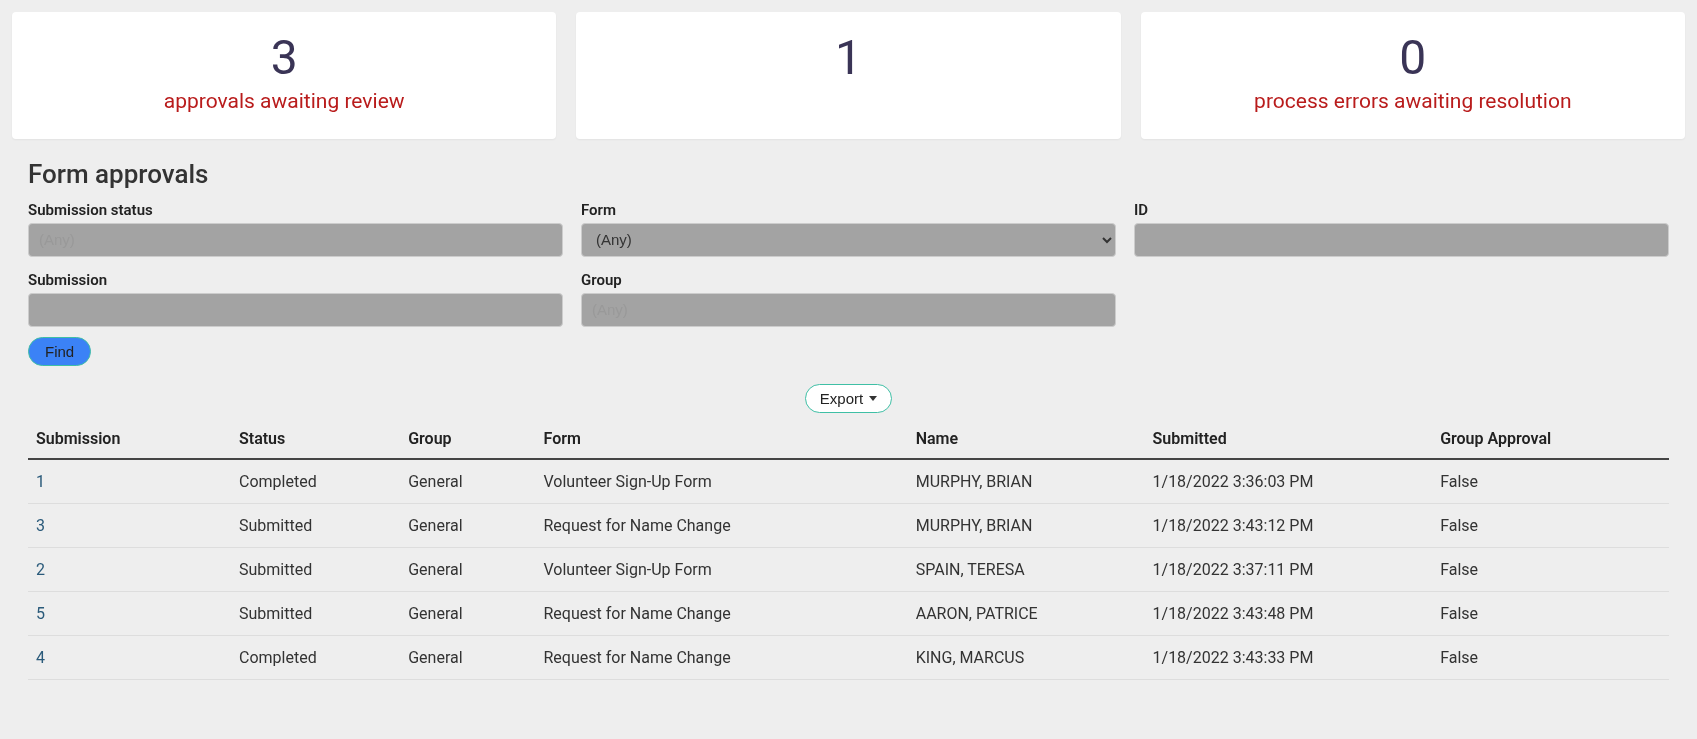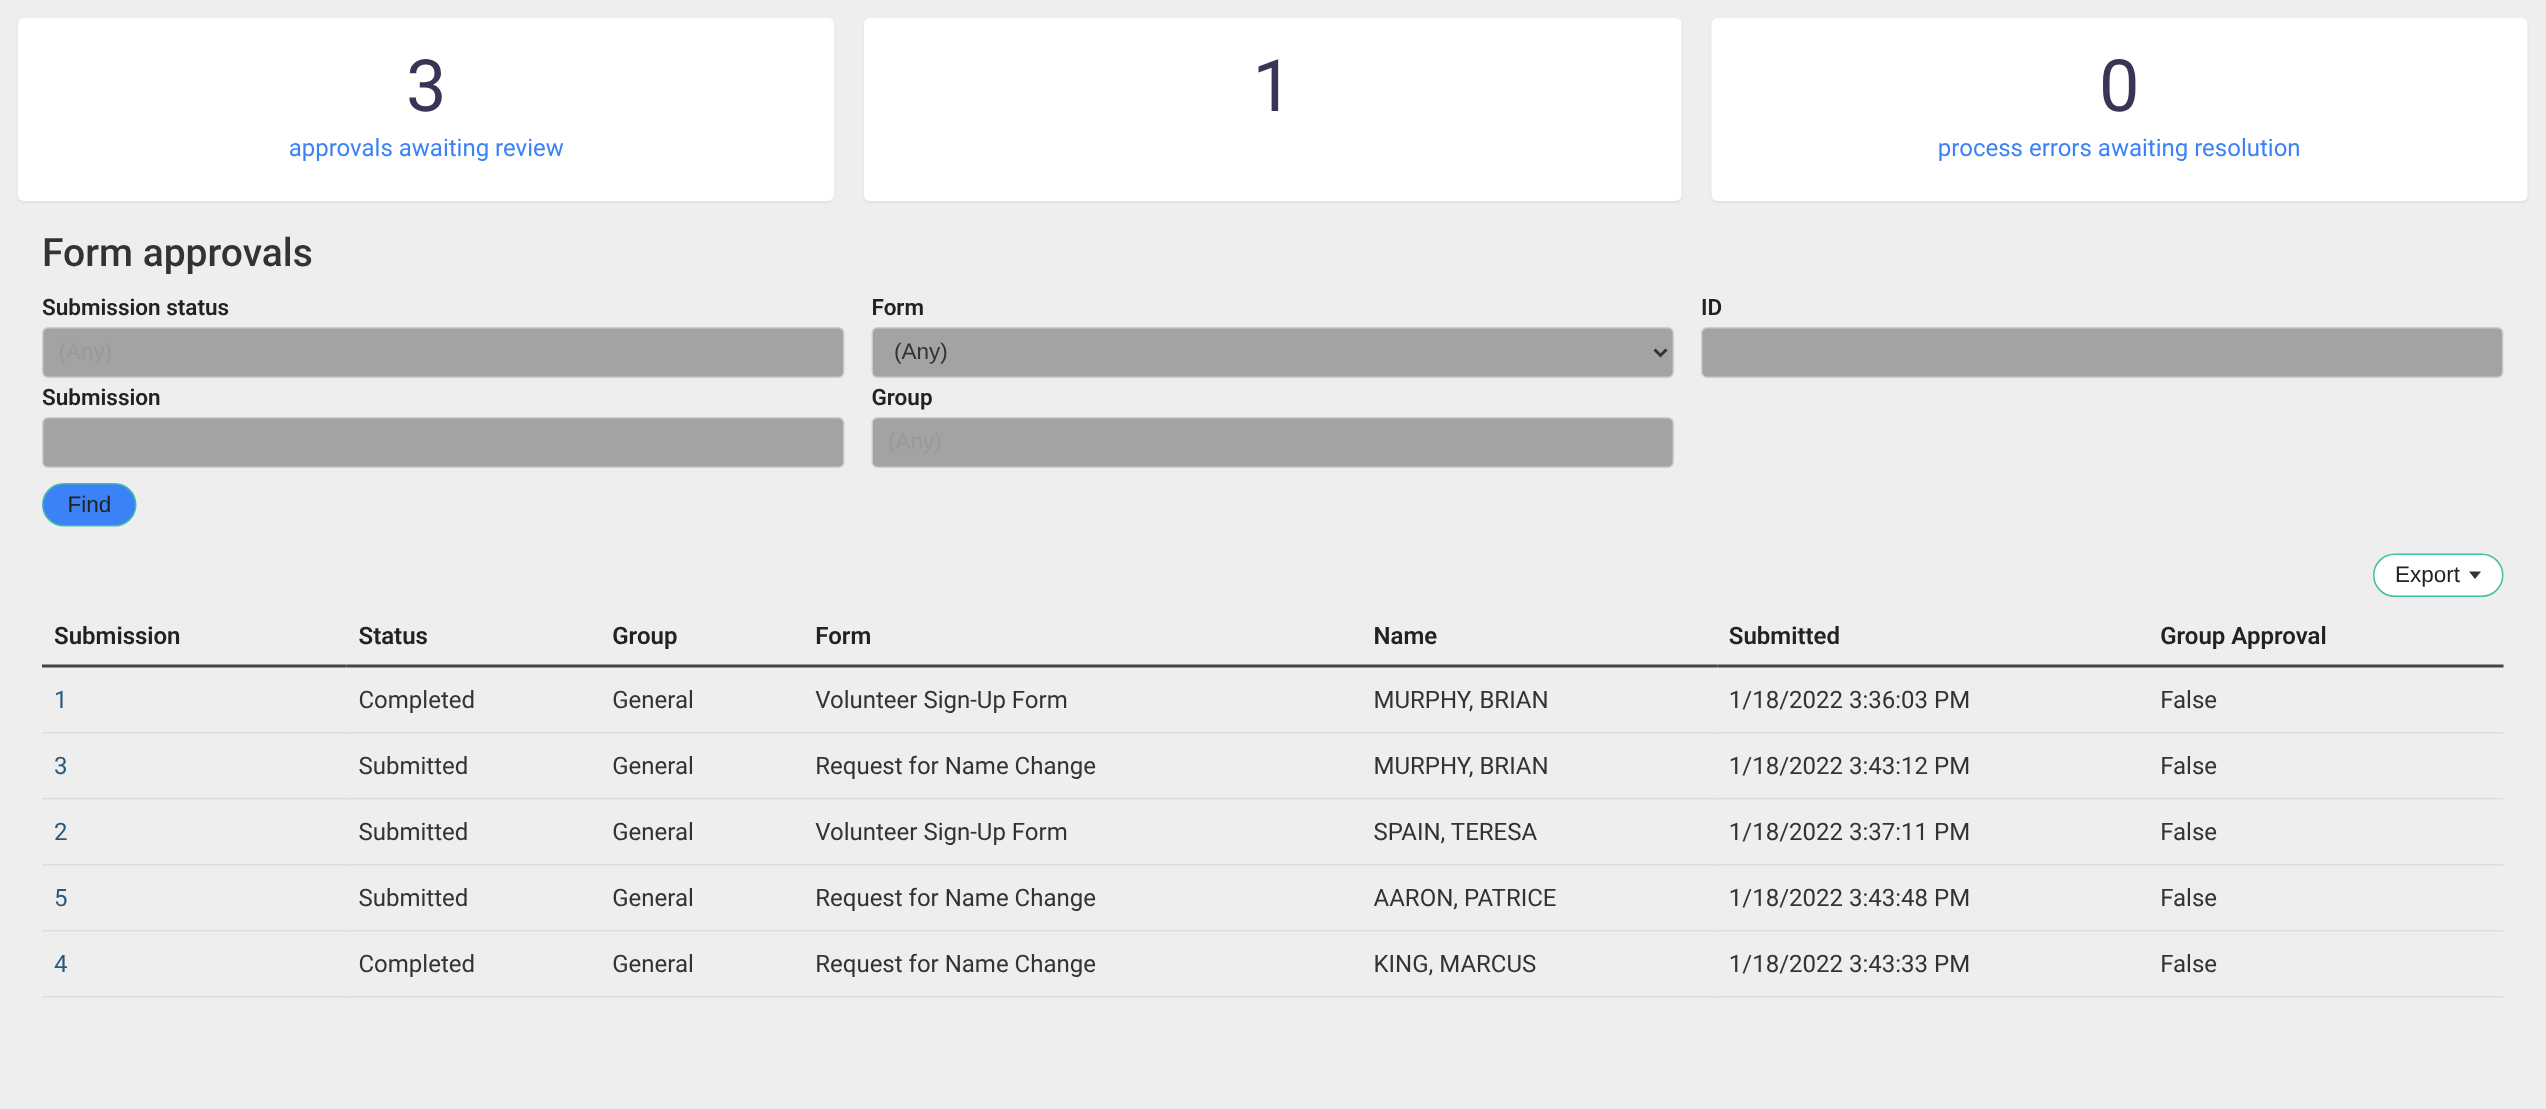--- a/index.html
+++ b/index.html
@@ -22,39 +22,39 @@
     text-align: center;
     box-shadow: 0 1px 2px rgba(0,0,0,0.05);
   }
   .stat-number {
     font-size: 48px;
     font-weight: 400;
     color: #3a3456;
     line-height: 1.1;
   }
   .stat-label {
-    font-size: 16px;
-    color: #3b82f6;
+    font-size: 21px;
+    color: #b91c1c;
     margin-top: 4px;
   }
   .stat-sub {
     font-size: 14px;
     color: #555;
     margin-top: 2px;
   }
   .section-title {
     font-size: 26px;
     font-weight: 500;
     color: #333;
     margin: 10px 0 12px 16px;
   }
   .filters {
     display: grid;
     grid-template-columns: 1fr 1fr 1fr;
-    gap: 4px 18px;
+    gap: 14px 18px;
     padding: 0 16px;
   }
   .field-group { display: flex; flex-direction: column; }
   .field-label {
     font-size: 15px;
     font-weight: 600;
     color: #222;
     margin-bottom: 4px;
   }
   .field-input, .field-select {
@@ -75,21 +75,21 @@
     background: #3b82f6;
     border: 1.5px solid #3fbfa5;
     color: #222;
     border-radius: 20px;
     padding: 5px 16px;
     font-size: 15px;
     cursor: pointer;
   }
   .export-row {
     display: flex;
-    justify-content: flex-end;
+    justify-content: center;
     padding: 18px 16px 6px;
   }
   .export-btn {
     background: #fff;
     border: 1.5px solid #3fbfa5;
     color: #222;
     border-radius: 20px;
     padding: 5px 14px;
     font-size: 15px;
     cursor: pointer;

